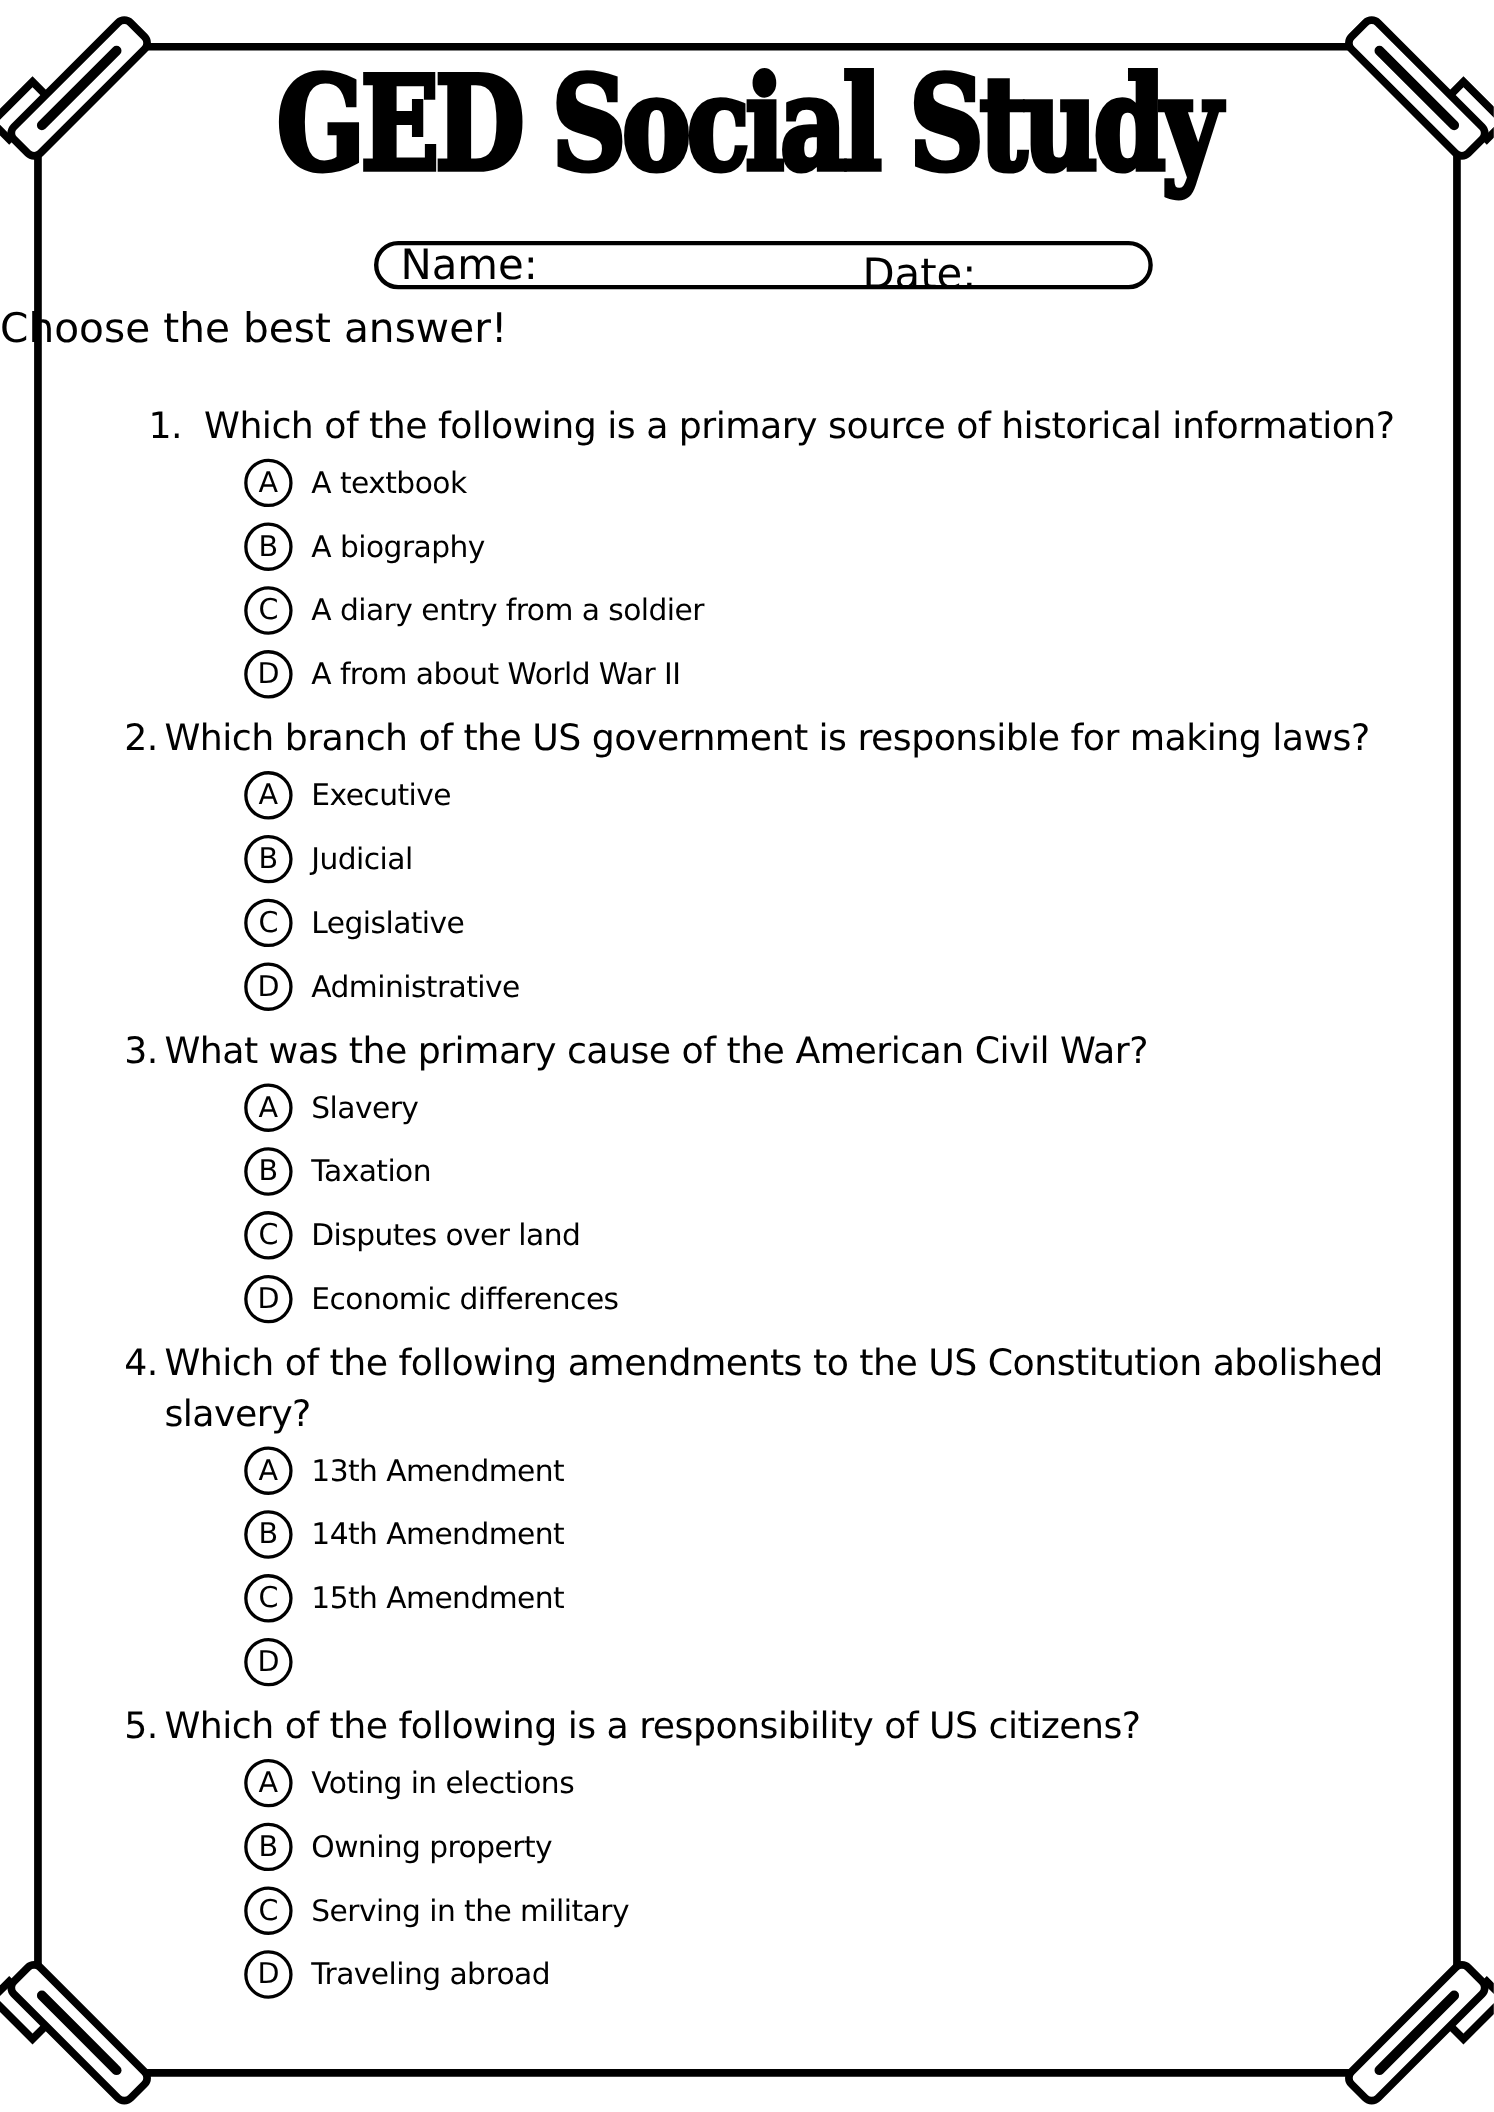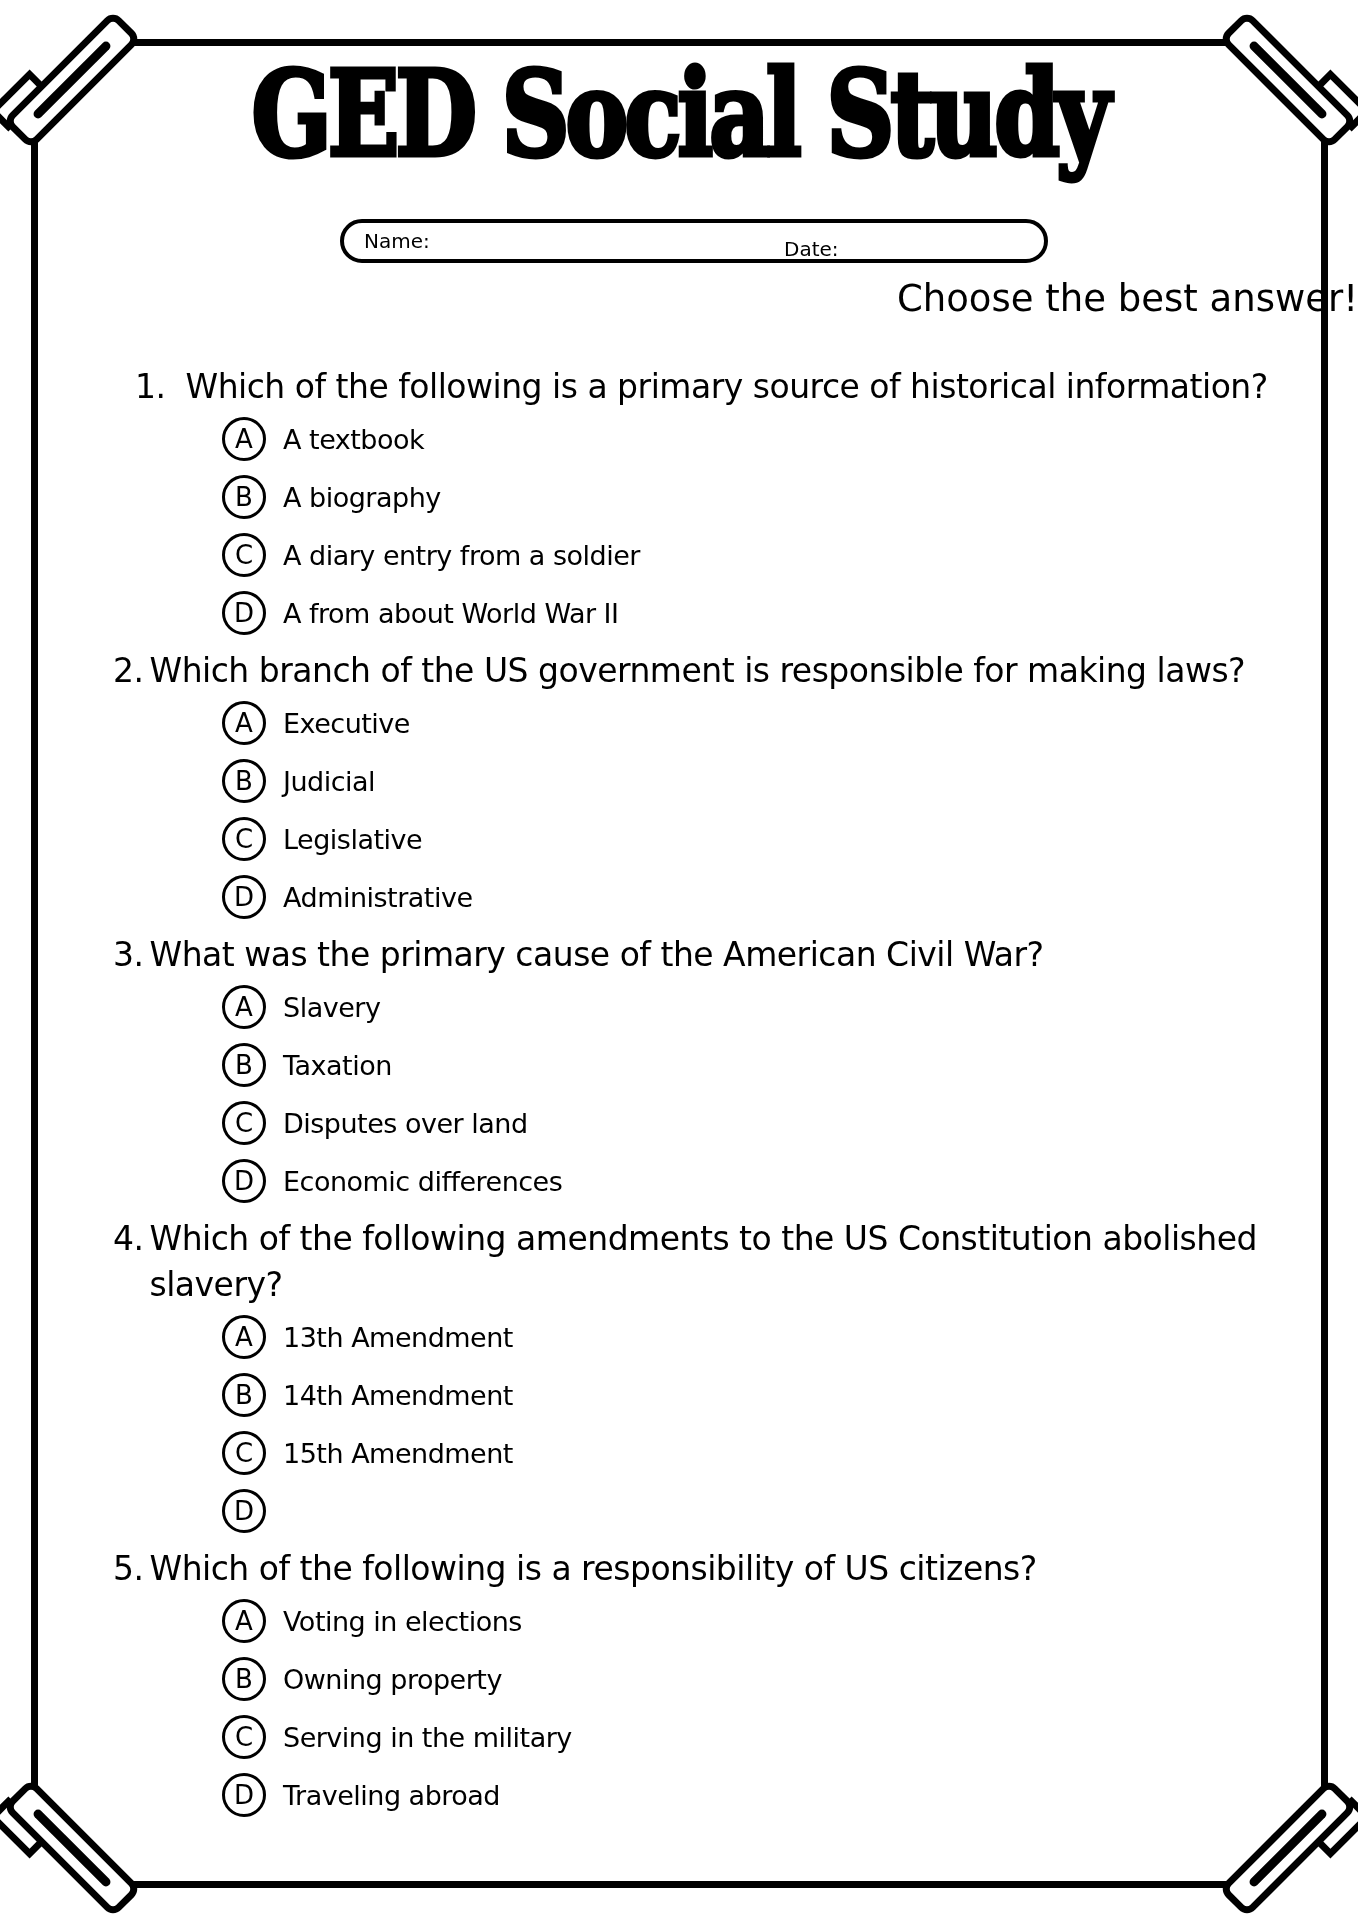--- a/index.html
+++ b/index.html
@@ -31,28 +31,28 @@
   .title{
     position:absolute;top:50px;left:0;width:100%;text-align:center;
     font-family:"DejaVu Serif", serif;font-weight:bold;
     font-size:94px;letter-spacing:-4px;line-height:1.1;
     transform:scaleY(1.25);transform-origin:top center;
     -webkit-text-stroke:4px #000;
   }
   .name-box{
     position:absolute;left:340px;top:219px;width:708px;height:44px;
     border:4px solid #000;border-radius:24px;
-    display:flex;align-items:center;font-size:20px;
+    display:flex;align-items:center;font-size:38px;
     box-sizing:border-box;padding:0 20px;
   }
   .name-box .label{flex:0 0 auto;}
   .name-box .fill{flex:1 1 auto;height:100%;}
   .name-box .date-label{position:absolute;left:440px;margin-top:15px;}
   .instruction{
-    position:absolute;top:277px;left:0;width:100%;text-align:right;
+    position:absolute;top:277px;left:0;width:100%;text-align:left;
     font-size:37px;
   }
   .questions{position:absolute;top:352px;left:0;width:1280px;}
   .q{margin-top:12px;}
   .q-line{display:flex;padding-left:113px;font-size:33px;line-height:46px;letter-spacing:-0.5px;}
   .q.first .q-line{padding-left:135px;}
   .q-num{flex:0 0 auto;margin-right:6px;}
   .q.first .q-num{margin-right:20px;}
   .q-text{max-width:1110px;}
   .opt{display:flex;align-items:center;margin:12px 0 0 222px;height:46px;}

